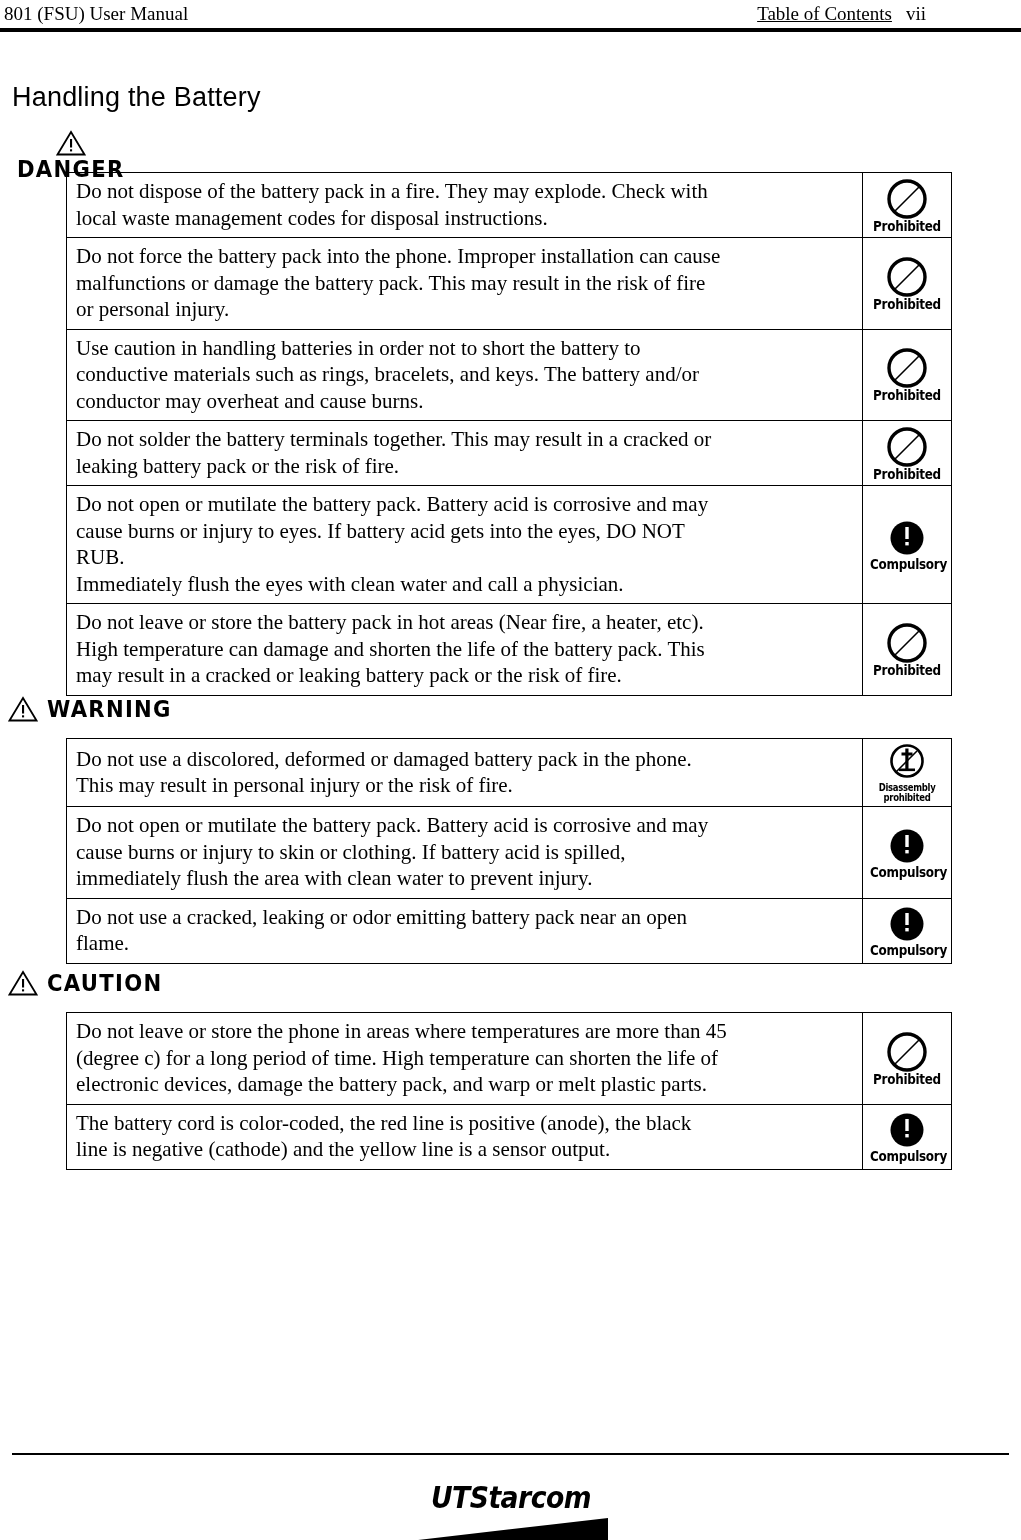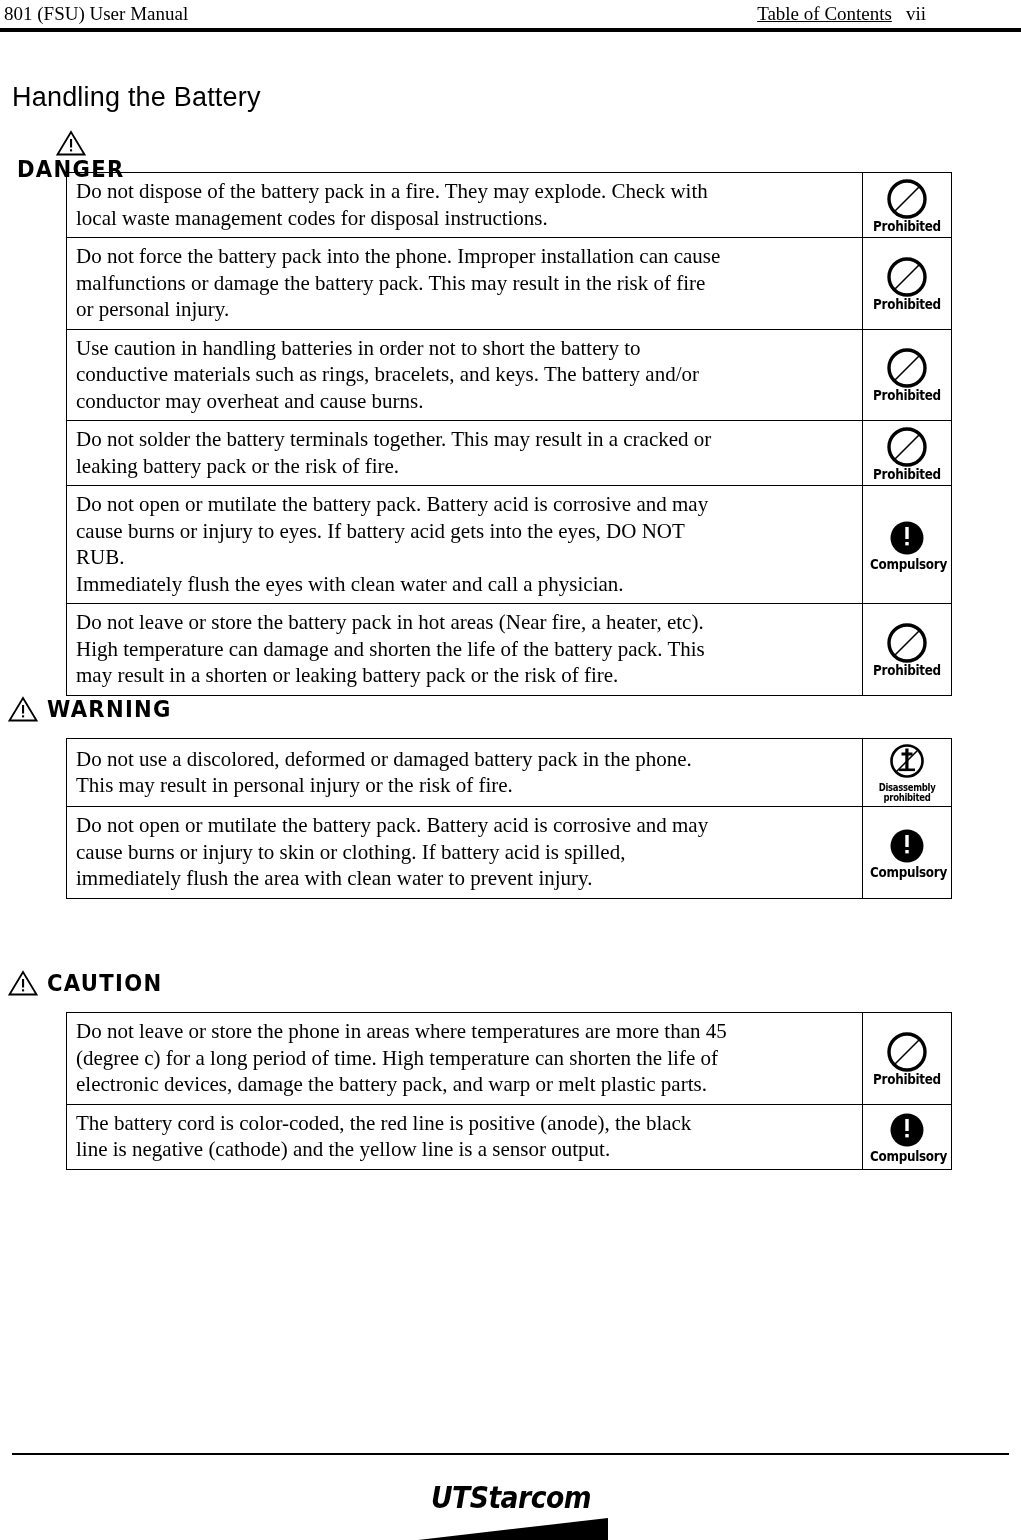--- a/index.html
+++ b/index.html
@@ -319,21 +319,21 @@
             <rect x="21.3" y="25" width="3.4" height="3.4" fill="#fff"></rect>
           </svg>
           <span class="picto-label">Compulsory</span>
         </span>
       </td>
     </tr>
     <tr>
       <td class="text-cell">
         <p>Do not leave or store the battery pack in hot areas (Near fire, a heater, etc).</p>
         <p>High temperature can damage and shorten the life of the battery pack. This</p>
-        <p>may result in a shorten or leaking battery pack or the risk of fire.</p>
+        <p>may result in a cracked or leaking battery pack or the risk of fire.</p>
       </td>
       <td class="icon-cell">
         <span class="pictogram">
           <svg width="46" height="44" viewBox="0 0 46 44">
             <circle cx="23" cy="22" r="18" fill="none" stroke="#000" stroke-width="3.4"></circle>
             <line x1="10.5" y1="34.5" x2="35.5" y2="9.5" stroke="#000" stroke-width="1.6"></line>
           </svg>
           <span class="picto-label">Prohibited</span>
         </span>
       </td>
@@ -368,20 +368,36 @@
           </svg>
           <span class="picto-label two-line">Disassembly prohibited</span>
         </span>
       </td>
     </tr>
     <tr>
       <td class="text-cell">
         <p>Do not open or mutilate the battery pack. Battery acid is corrosive and may</p>
         <p>cause burns or injury to skin or clothing. If battery acid is spilled,</p>
         <p>immediately flush the area with clean water to prevent injury.</p>
+      </td>
+      <td class="icon-cell">
+        <span class="pictogram">
+          <svg width="46" height="42" viewBox="0 0 46 42">
+            <circle cx="23" cy="21" r="16.5" fill="#000"></circle>
+            <rect x="21.3" y="10" width="3.4" height="12" fill="#fff"></rect>
+            <rect x="21.3" y="25" width="3.4" height="3.4" fill="#fff"></rect>
+          </svg>
+          <span class="picto-label">Compulsory</span>
+        </span>
+      </td>
+    </tr>
+    <tr>
+      <td class="text-cell">
+        <p>Do not use a cracked, leaking or odor emitting battery pack near an open</p>
+        <p>flame.</p>
       </td>
       <td class="icon-cell">
         <span class="pictogram">
           <svg width="46" height="42" viewBox="0 0 46 42">
             <circle cx="23" cy="21" r="16.5" fill="#000"></circle>
             <rect x="21.3" y="10" width="3.4" height="12" fill="#fff"></rect>
             <rect x="21.3" y="25" width="3.4" height="3.4" fill="#fff"></rect>
           </svg>
           <span class="picto-label">Compulsory</span>
         </span>

